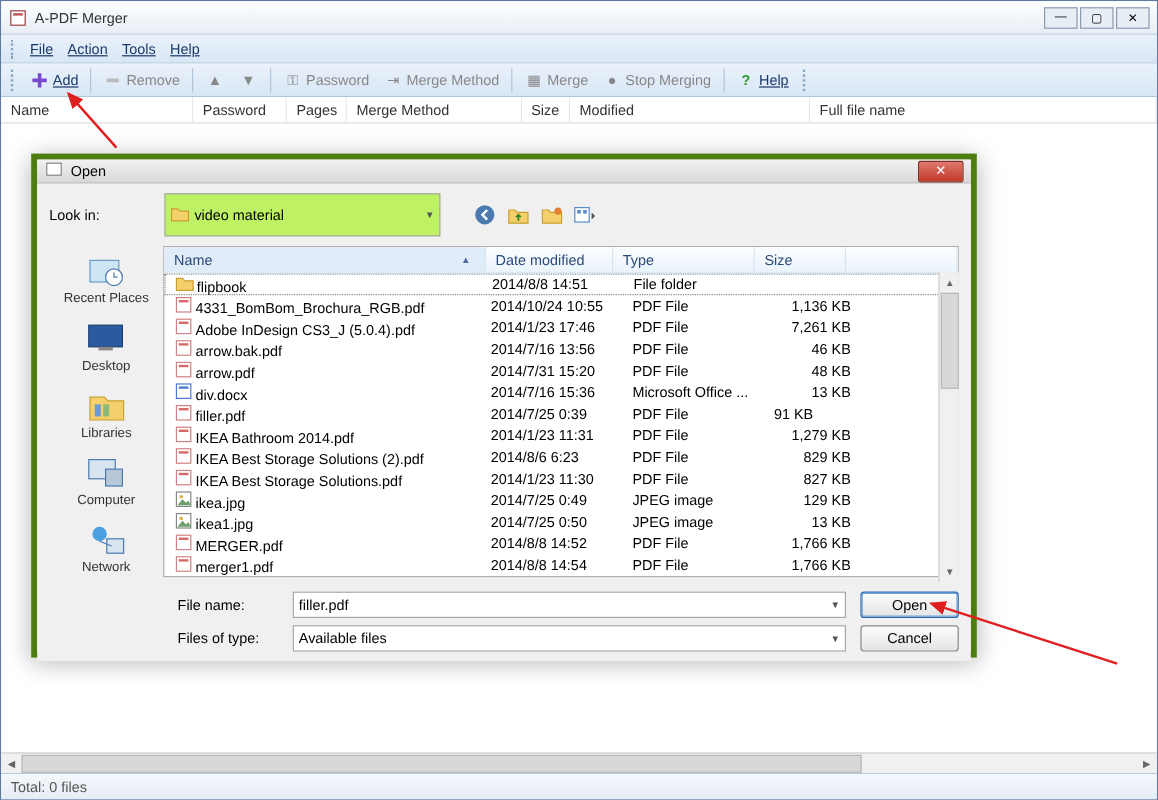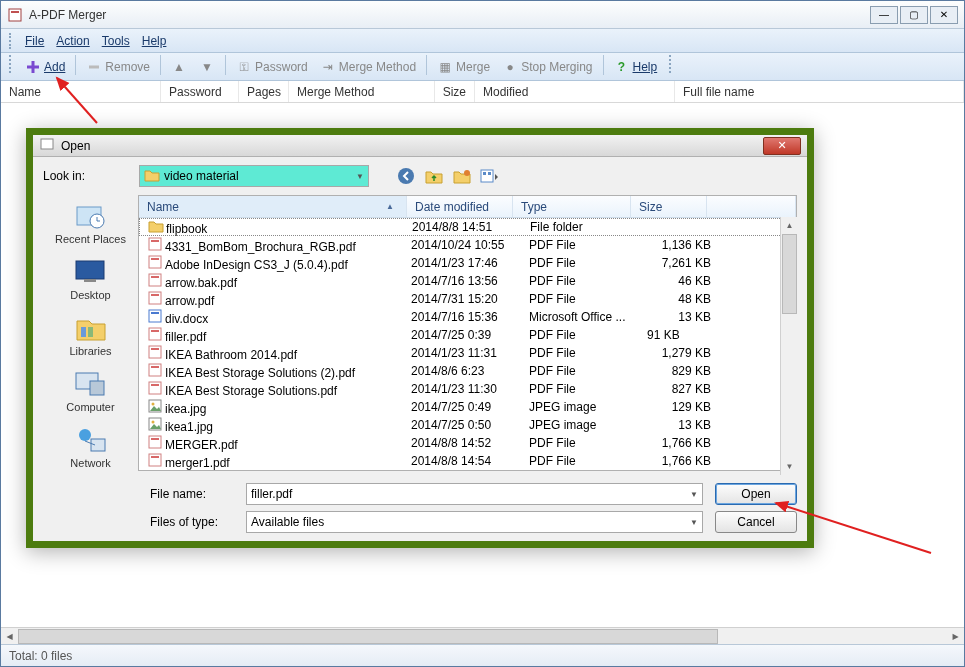--- a/index.html
+++ b/index.html
@@ -11,49 +11,49 @@
 .titlebar .icon { width: 16px; height: 16px; margin-right: 6px; }
 .titlebar .title { flex: 1; color: #333; }
 .win-buttons { display: flex; gap: 2px; }
 .win-btn { width: 28px; height: 18px; border: 1px solid #8a9db0; background: #e8eef5; display: flex; align-items: center; justify-content: center; font-size: 10px; cursor: pointer; }
 
 .menubar { background: linear-gradient(#eaf2fb, #d8e6f5); height: 24px; display: flex; align-items: center; padding: 2px 8px; border-bottom: 1px solid #b0c5da; }
 .menubar .grip { width: 4px; height: 16px; border-left: 2px dotted #8aa5c0; margin-right: 6px; }
 .menubar .menu-item { padding: 2px 6px; color: #1a3a6a; cursor: pointer; }
 .menubar .menu-item u { text-decoration: underline; }
 
-.toolbar { background: linear-gradient(#eaf2fb, #d8e6f5); height: 28px; display: flex; padding: 2px 8px; border-bottom: 1px solid #b0c5da; gap: 4px; }
+.toolbar { background: linear-gradient(#eaf2fb, #d8e6f5); height: 28px; display: flex; align-items: center; padding: 2px 8px; border-bottom: 1px solid #b0c5da; gap: 4px; }
 .toolbar .grip { width: 4px; height: 18px; border-left: 2px dotted #8aa5c0; margin-right: 4px; }
 .tb-btn { display: flex; align-items: center; gap: 3px; padding: 2px 4px; color: #888; cursor: pointer; }
 .tb-btn.active { color: #1a3a6a; }
 .tb-btn.active .lbl { text-decoration: underline; }
 .tb-sep { width: 1px; height: 20px; background: #b0c5da; margin: 0 2px; }
 .tb-icon { width: 16px; height: 16px; display: inline-flex; align-items: center; justify-content: center; }
 
 .main-columns { background: #fff; height: 22px; display: flex; align-items: center; border-bottom: 1px solid #d8d8d8; }
 .main-columns .col { padding: 0 8px; color: #333; border-right: 1px solid #e8e8e8; height: 100%; display: flex; align-items: center; }
 .main-area { flex: 1; background: #fff; position: relative; }
 .hscroll { height: 17px; background: #f0f0f0; border-top: 1px solid #d0d0d0; position: relative; }
 .hscroll .thumb { position: absolute; left: 17px; top: 1px; height: 15px; width: 700px; background: #d8d8d8; border: 1px solid #b8b8b8; }
 .hscroll .arr { position: absolute; top: 0; width: 17px; height: 17px; display: flex; align-items: center; justify-content: center; font-size: 8px; color: #666; }
 .hscroll .arr.l { left: 0; } .hscroll .arr.r { right: 0; }
 
 .statusbar { height: 22px; background: linear-gradient(#f5f8fc, #e5ecf5); border-top: 1px solid #b8c8d8; display: flex; align-items: center; padding: 0 8px; gap: 12px; color: #555; }
 .statusbar .tab { color: #999; }
 
 
-.dialog { position: absolute; left: 26px; top: 128px; width: 788px; height: 420px; background: #f0f0f0; border: 7px solid #4d7c0f; box-shadow: 0 4px 20px rgba(0,0,0,.3); display: flex; flex-direction: column; }
+.dialog { position: absolute; left: 26px; top: 128px; width: 788px; height: 420px; background: #f0f0f0; border: 5px solid #4d7c0f; box-shadow: 0 4px 20px rgba(0,0,0,.3); display: flex; flex-direction: column; }
 .dlg-titlebar { height: 28px; background: linear-gradient(#f2f2f2, #d8d8d8); display: flex; align-items: center; padding: 0 6px; border-bottom: 1px solid #b0b0b0; }
 .dlg-titlebar .title { flex: 1; margin-left: 6px; }
 .close-btn { width: 38px; height: 18px; background: linear-gradient(#e07870, #c03828); border: 1px solid #803020; border-radius: 2px; color: #fff; display: flex; align-items: center; justify-content: center; cursor: pointer; font-size: 11px; }
 
 .dlg-body { flex: 1; padding: 8px 10px; display: flex; flex-direction: column; background: #f0f0f0; }
 .lookin-row { display: flex; align-items: center; gap: 8px; margin-bottom: 8px; }
 .lookin-row .lbl { width: 88px; text-align: left; }
-.lookin-select { flex: 0 0 230px; height: 22px; border: 1px solid #a8a8a8; background: #5eead4; display: flex; align-items: center; padding: 0 4px; gap: 4px; cursor: pointer; }
+.lookin-select { flex: 0 0 230px; height: 36px; border: 1px solid #a8a8a8; background: #bef264; display: flex; align-items: center; padding: 0 4px; gap: 4px; cursor: pointer; }
 .lookin-select .dd { margin-left: auto; font-size: 8px; color: #555; }
 .nav-icons { display: flex; gap: 6px; margin-left: 18px; }
 .nav-ico { width: 22px; height: 22px; display: flex; align-items: center; justify-content: center; cursor: pointer; }
 
 .browser { flex: 1; display: flex; gap: 0; }
 .places { width: 95px; display: flex; flex-direction: column; gap: 8px; align-items: center; padding: 4px 0; }
 .place { display: flex; flex-direction: column; align-items: center; gap: 2px; cursor: pointer; padding: 2px; }
 .place .pic { width: 36px; height: 30px; }
 .place .pl-lbl { font-size: 11px; color: #333; text-align: center; }
 

